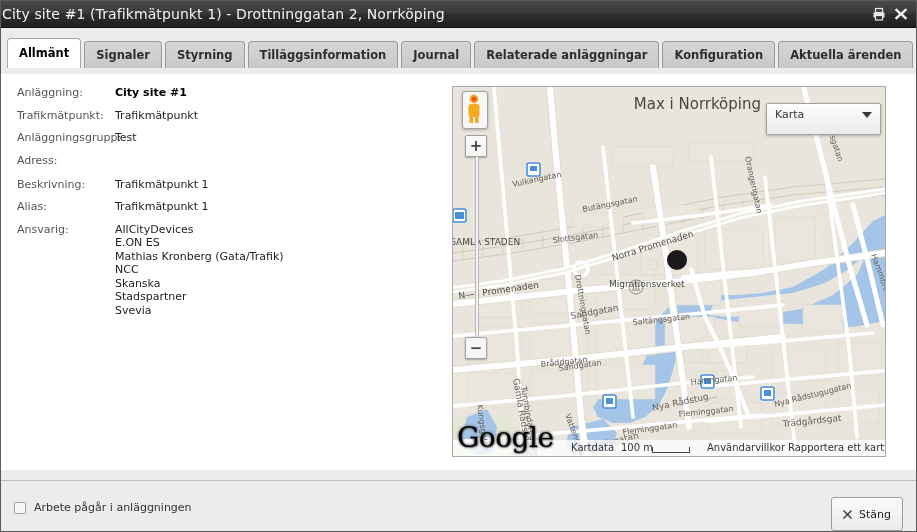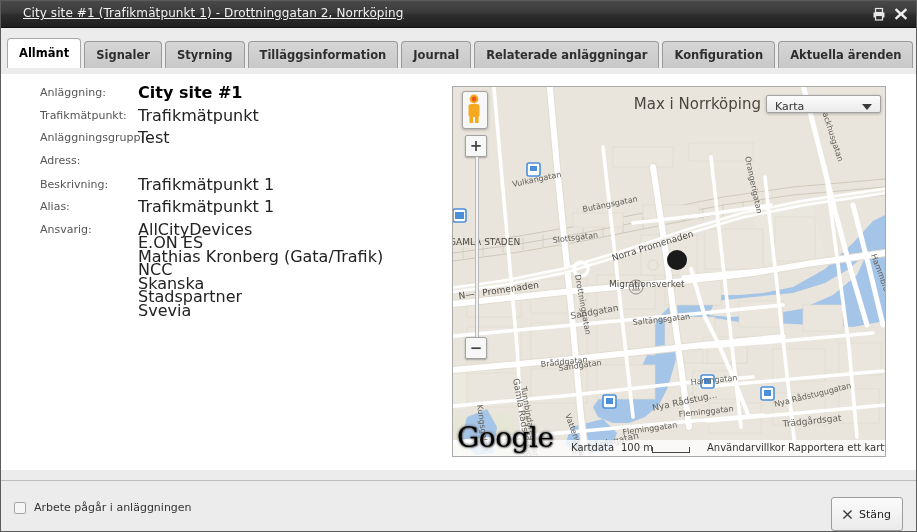--- a/index.html
+++ b/index.html
@@ -27,27 +27,26 @@
     position: absolute;
     left: 0; top: 0;
     width: 917px;
     height: 28px;
     background: linear-gradient(to bottom, #4a4a4a 0%, #3b3b3b 45%, #2e2e2e 55%, #1f1f1f 100%);
     border-bottom: 1px solid #111;
     box-sizing: border-box;
   }
   #title-text {
     position: absolute;
-    left: 23px; top: 6px;
-    font-size: 12px;
+    left: 2px; top: 6px;
+    font-size: 14px;
     color: #f2f2f2;
     font-family: "DejaVu Sans", sans-serif;
     white-space: nowrap;
     letter-spacing: 0.1px;
-    text-decoration: underline;
   }
   .titlebar-btn {
     position: absolute;
     top: 6px;
     width: 16px; height: 16px;
     cursor: pointer;
   }
   #print-btn { right: 30px; }
   #close-btn { right: 8px; }
 
@@ -108,34 +107,33 @@
     height: 396px;
     background: #ffffff;
     box-sizing: border-box;
   }
 
   
   #form {
     position: absolute;
     left: 17px; top: 12px;
     width: 420px;
-    margin-left: 23px;
   }
   .field {
     display: flex;
     margin-bottom: 9px;
   }
   .field-label {
     width: 98px;
     flex: 0 0 98px;
     font-size: 11px;
     color: #555;
   }
   .field-value {
-    font-size: 16px;
+    font-size: 11px;
     color: #222;
     white-space: pre-line;
     line-height: 13.5px;
   }
   .field-value.bold {
     font-weight: bold;
     color: #000;
   }
   .field.multi { margin-bottom: 11px; }
 
@@ -191,22 +189,22 @@
     background: #f3f3f3;
     border-left: 1px solid #b9b9b9;
     border-right: 1px solid #b9b9b9;
   }
   #zoom-out-btn {
     position: absolute;
     left: 0; top: 202px;
   }
   #maptype {
     position: absolute;
-    right: 4px; top: 8px;
-    width: 115px; height: 18px;
+    right: 4px; top: 16px;
+    width: 115px; height: 32px;
     background: linear-gradient(to bottom,#fcfcfc 0%, #ebebeb 100%);
     border: 1px solid #a2a2a2;
     border-radius: 2px;
     box-shadow: 0 1px 3px rgba(0,0,0,.25);
     cursor: pointer;
     z-index: 20;
     box-sizing: border-box;
   }
   #maptype-label {
     position: absolute;

